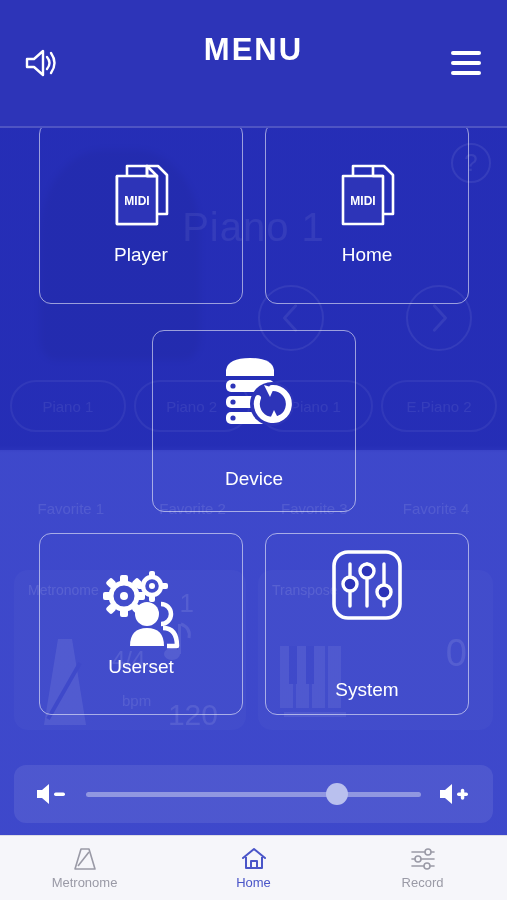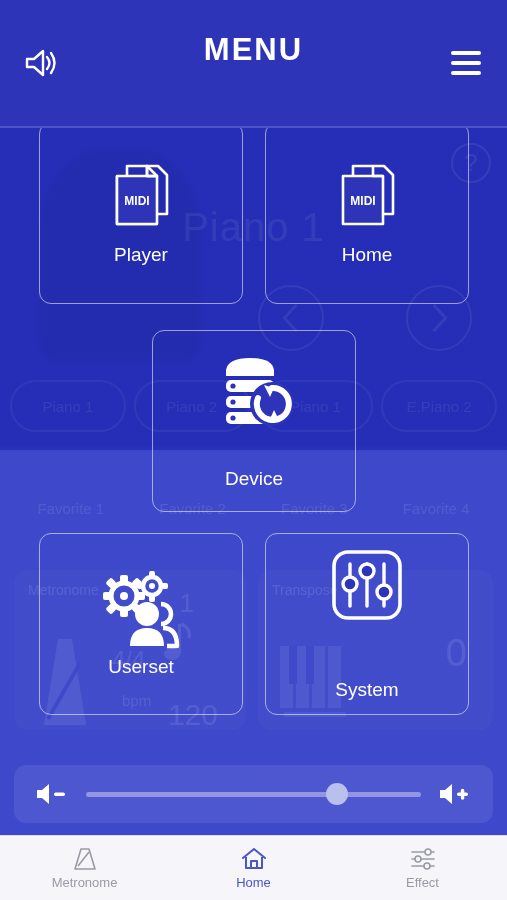--- a/index.html
+++ b/index.html
@@ -558,18 +558,18 @@
           <g stroke="#9a9aa6" stroke-width="1.6" stroke-linecap="round">
             <line x1="2" y1="6" x2="24" y2="6"></line>
             <line x1="2" y1="13" x2="24" y2="13"></line>
             <line x1="2" y1="20" x2="24" y2="20"></line>
           </g>
           <circle cx="18" cy="6" r="3" fill="#f6f6fa" stroke="#9a9aa6" stroke-width="1.6"></circle>
           <circle cx="8" cy="13" r="3" fill="#f6f6fa" stroke="#9a9aa6" stroke-width="1.6"></circle>
           <circle cx="17" cy="20" r="3" fill="#f6f6fa" stroke="#9a9aa6" stroke-width="1.6"></circle>
         </svg>
       </div>
-      <span>Effect</span>
+      <span>Record</span>
     </div>
 
   </div>
 
 </div>
 
 </body></html>

